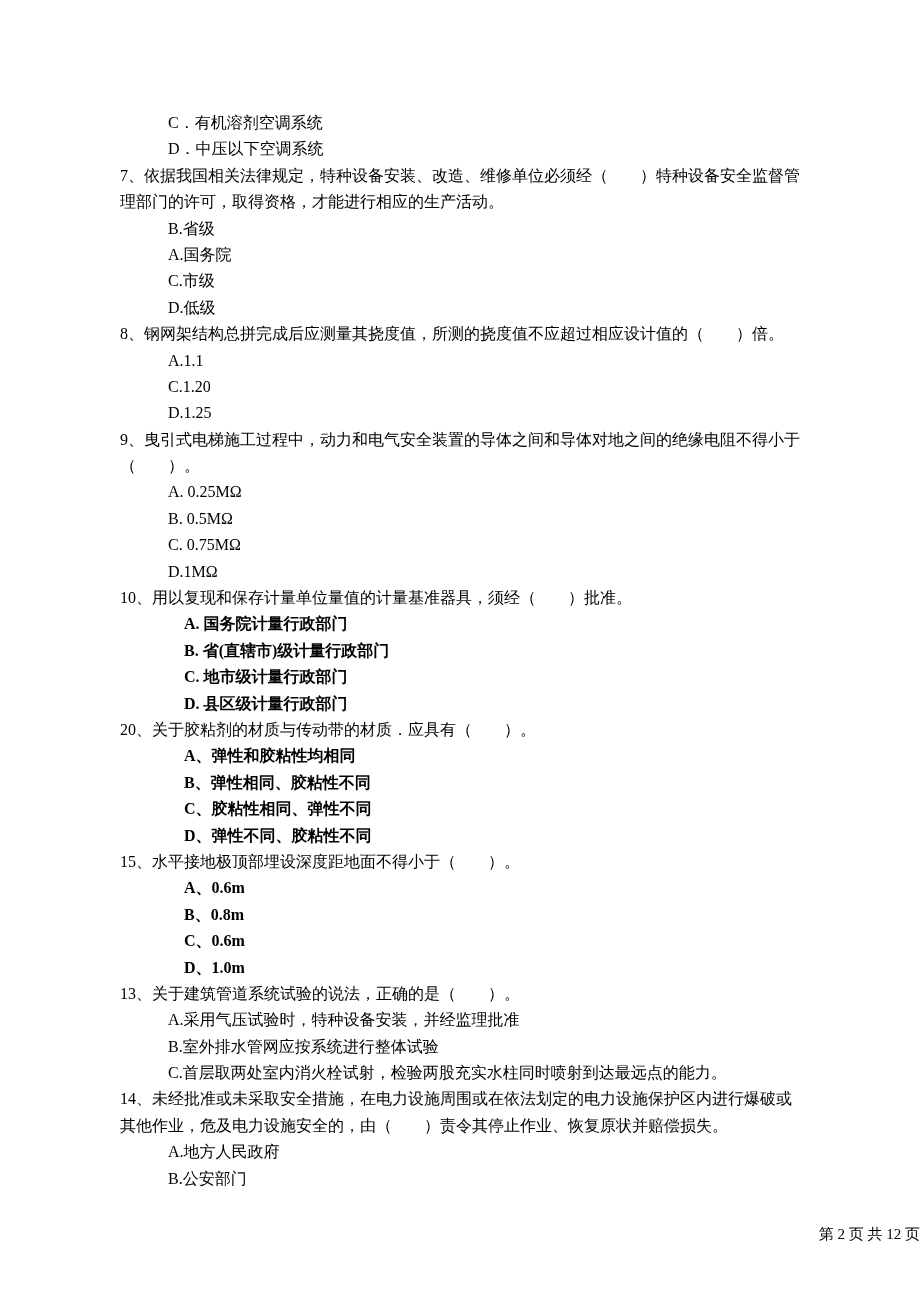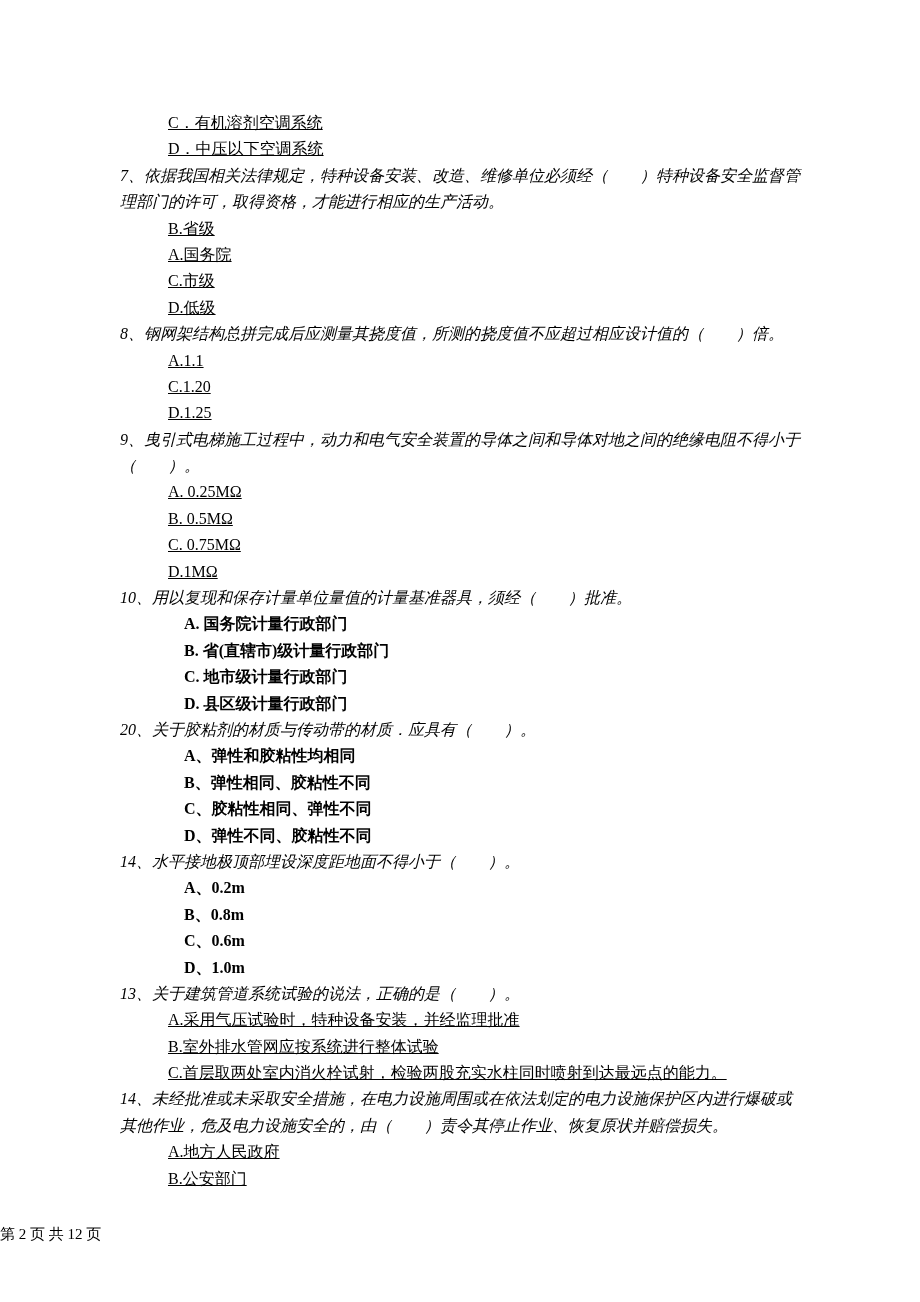--- a/index.html
+++ b/index.html
@@ -14,36 +14,34 @@
   .page {
     width: 920px;
     min-height: 1302px;
     margin: 0 auto;
     padding: 110px 120px 60px 120px;
     box-sizing: border-box;
     position: relative;
   }
   .opt-indent {
     padding-left: 3em;
-    text-decoration: underline;
   }
   .opt-indent2 {
     padding-left: 4em;
     font-weight: bold;
   }
   .q-text {
     padding-left: 0;
-    font-style: italic;
   }
   .footer {
     position: absolute;
     bottom: 55px;
     left: 0;
     right: 0;
-    text-align: left;
+    text-align: right;
     font-size: 15px;
   }
 </style>
 </head>
 <body>
 
 <div class="page">
 
   <div class="opt-indent">C．有机溶剂空调系统</div>
   <div class="opt-indent">D．中压以下空调系统</div>
@@ -70,22 +68,22 @@
   <div class="opt-indent2">B. 省(直辖市)级计量行政部门</div>
   <div class="opt-indent2">C. 地市级计量行政部门</div>
   <div class="opt-indent2">D. 县区级计量行政部门</div>
 
   <div class="q-text">20、关于胶粘剂的材质与传动带的材质．应具有（　　）。</div>
   <div class="opt-indent2">A、弹性和胶粘性均相同</div>
   <div class="opt-indent2">B、弹性相同、胶粘性不同</div>
   <div class="opt-indent2">C、胶粘性相同、弹性不同</div>
   <div class="opt-indent2">D、弹性不同、胶粘性不同</div>
 
-  <div class="q-text">14、水平接地极顶部埋设深度距地面不得小于（　　）。</div>
-  <div class="opt-indent2">A、0.2m</div>
+  <div class="q-text">15、水平接地极顶部埋设深度距地面不得小于（　　）。</div>
+  <div class="opt-indent2">A、0.6m</div>
   <div class="opt-indent2">B、0.8m</div>
   <div class="opt-indent2">C、0.6m</div>
   <div class="opt-indent2">D、1.0m</div>
 
   <div class="q-text">13、关于建筑管道系统试验的说法，正确的是（　　）。</div>
   <div class="opt-indent">A.采用气压试验时，特种设备安装，并经监理批准</div>
   <div class="opt-indent">B.室外排水管网应按系统进行整体试验</div>
   <div class="opt-indent">C.首层取两处室内消火栓试射，检验两股充实水柱同时喷射到达最远点的能力。</div>
 
   <div class="q-text">14、未经批准或未采取安全措施，在电力设施周围或在依法划定的电力设施保护区内进行爆破或其他作业，危及电力设施安全的，由（　　）责令其停止作业、恢复原状并赔偿损失。</div>

